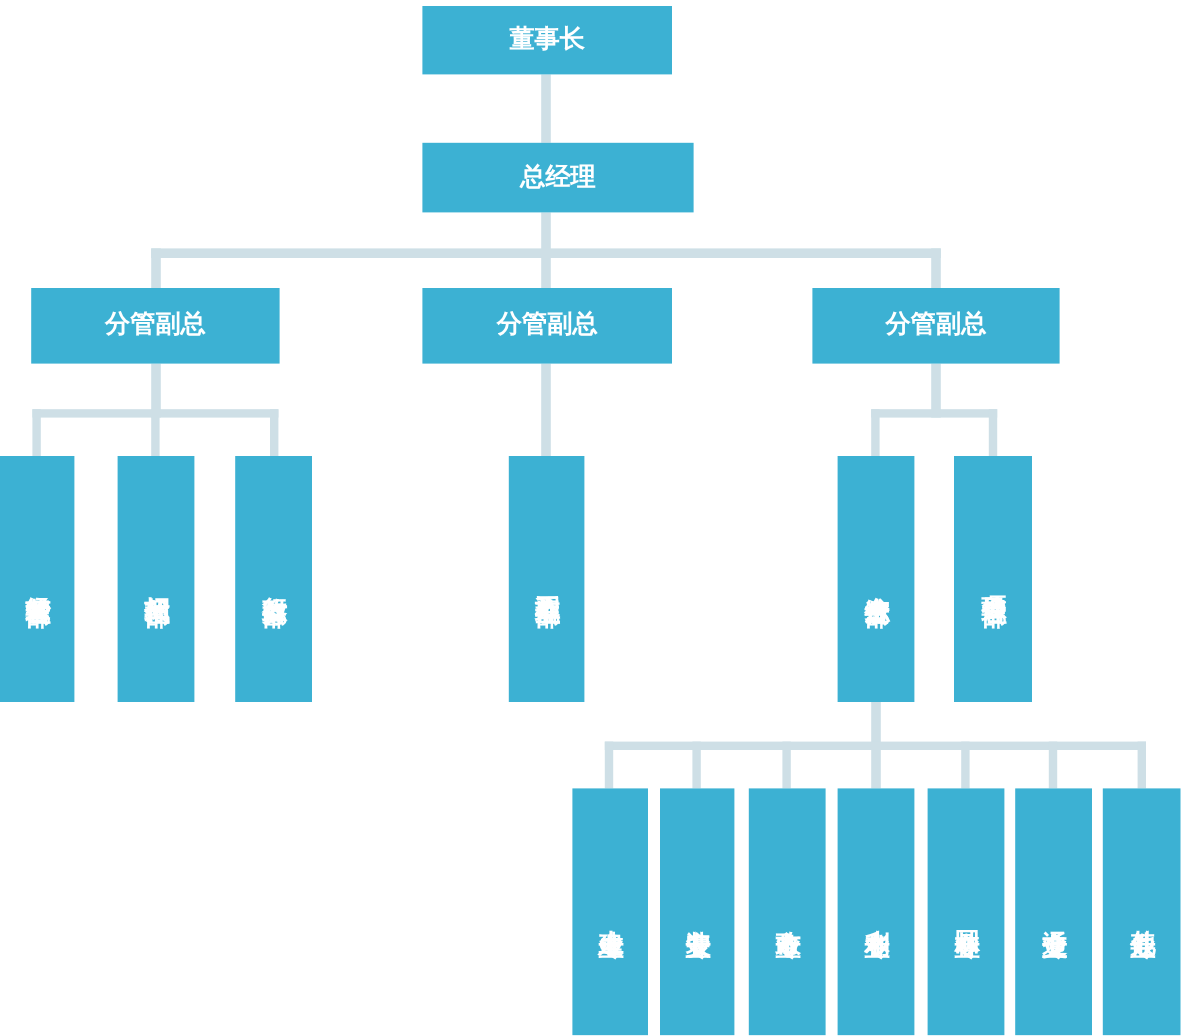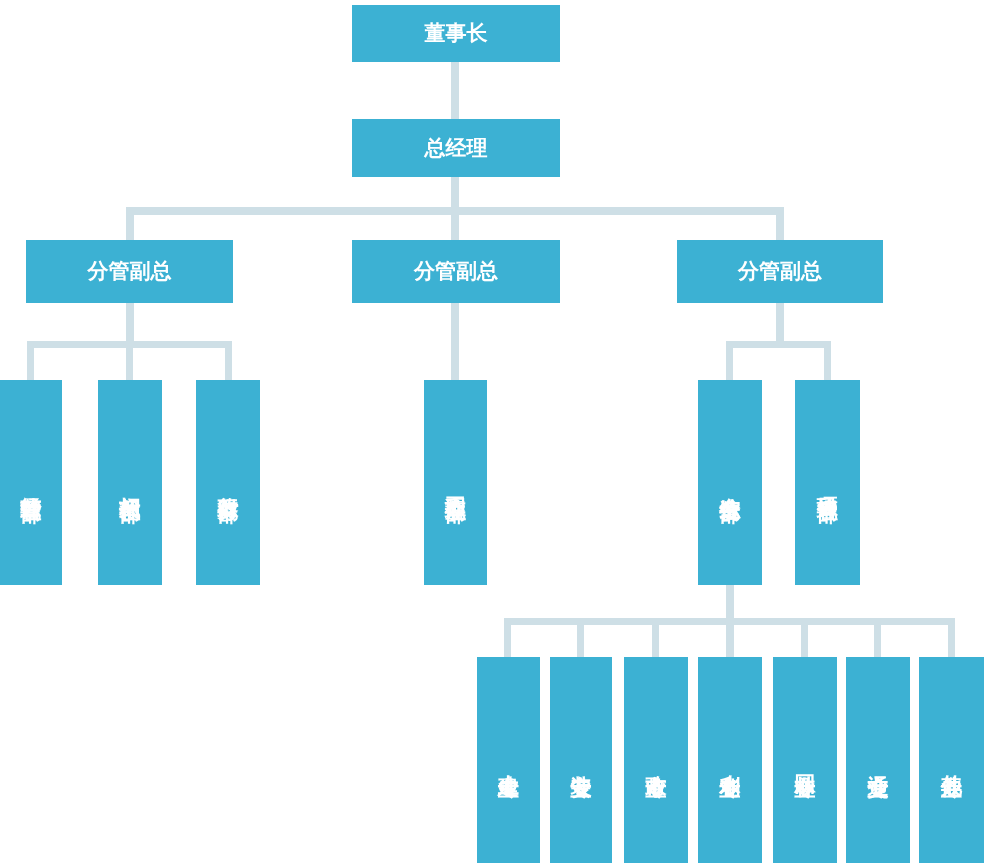--- a/index.html
+++ b/index.html
@@ -62,21 +62,21 @@
   <div class="line" style="left:504px;top:618px;width:451px;height:7px"></div>
   <div class="line" style="left:504px;top:618px;width:7px;height:39px"></div>
   <div class="line" style="left:577px;top:618px;width:7px;height:39px"></div>
   <div class="line" style="left:652px;top:618px;width:7px;height:39px"></div>
   <div class="line" style="left:801px;top:618px;width:7px;height:39px"></div>
   <div class="line" style="left:874px;top:618px;width:7px;height:39px"></div>
   <div class="line" style="left:948px;top:618px;width:7px;height:39px"></div>
 
   <div class="node" style="left:352px;top:5px;width:208px;height:57px">董事长</div>
 
-  <div class="node" style="left:352px;top:119px;width:208px;height:58px">总经理</div>
+  <div class="node" style="left:352px;top:119px;width:226px;height:58px">总经理</div>
 
   <div class="node" style="left:26px;top:240px;width:207px;height:63px">分管副总</div>
   <div class="node" style="left:352px;top:240px;width:208px;height:63px">分管副总</div>
   <div class="node" style="left:677px;top:240px;width:206px;height:63px">分管副总</div>
 
   <div class="node box-v" style="left:0px;top:380px;width:62px;height:205px">经营管理部</div>
   <div class="node box-v" style="left:98px;top:380px;width:64px;height:205px">招标代理部</div>
   <div class="node box-v" style="left:196px;top:380px;width:64px;height:205px">行政财务部</div>
   <div class="node box-v" style="left:424px;top:380px;width:63px;height:205px">工程监理部</div>
   <div class="node box-v" style="left:698px;top:380px;width:64px;height:205px">综合造价部</div>

